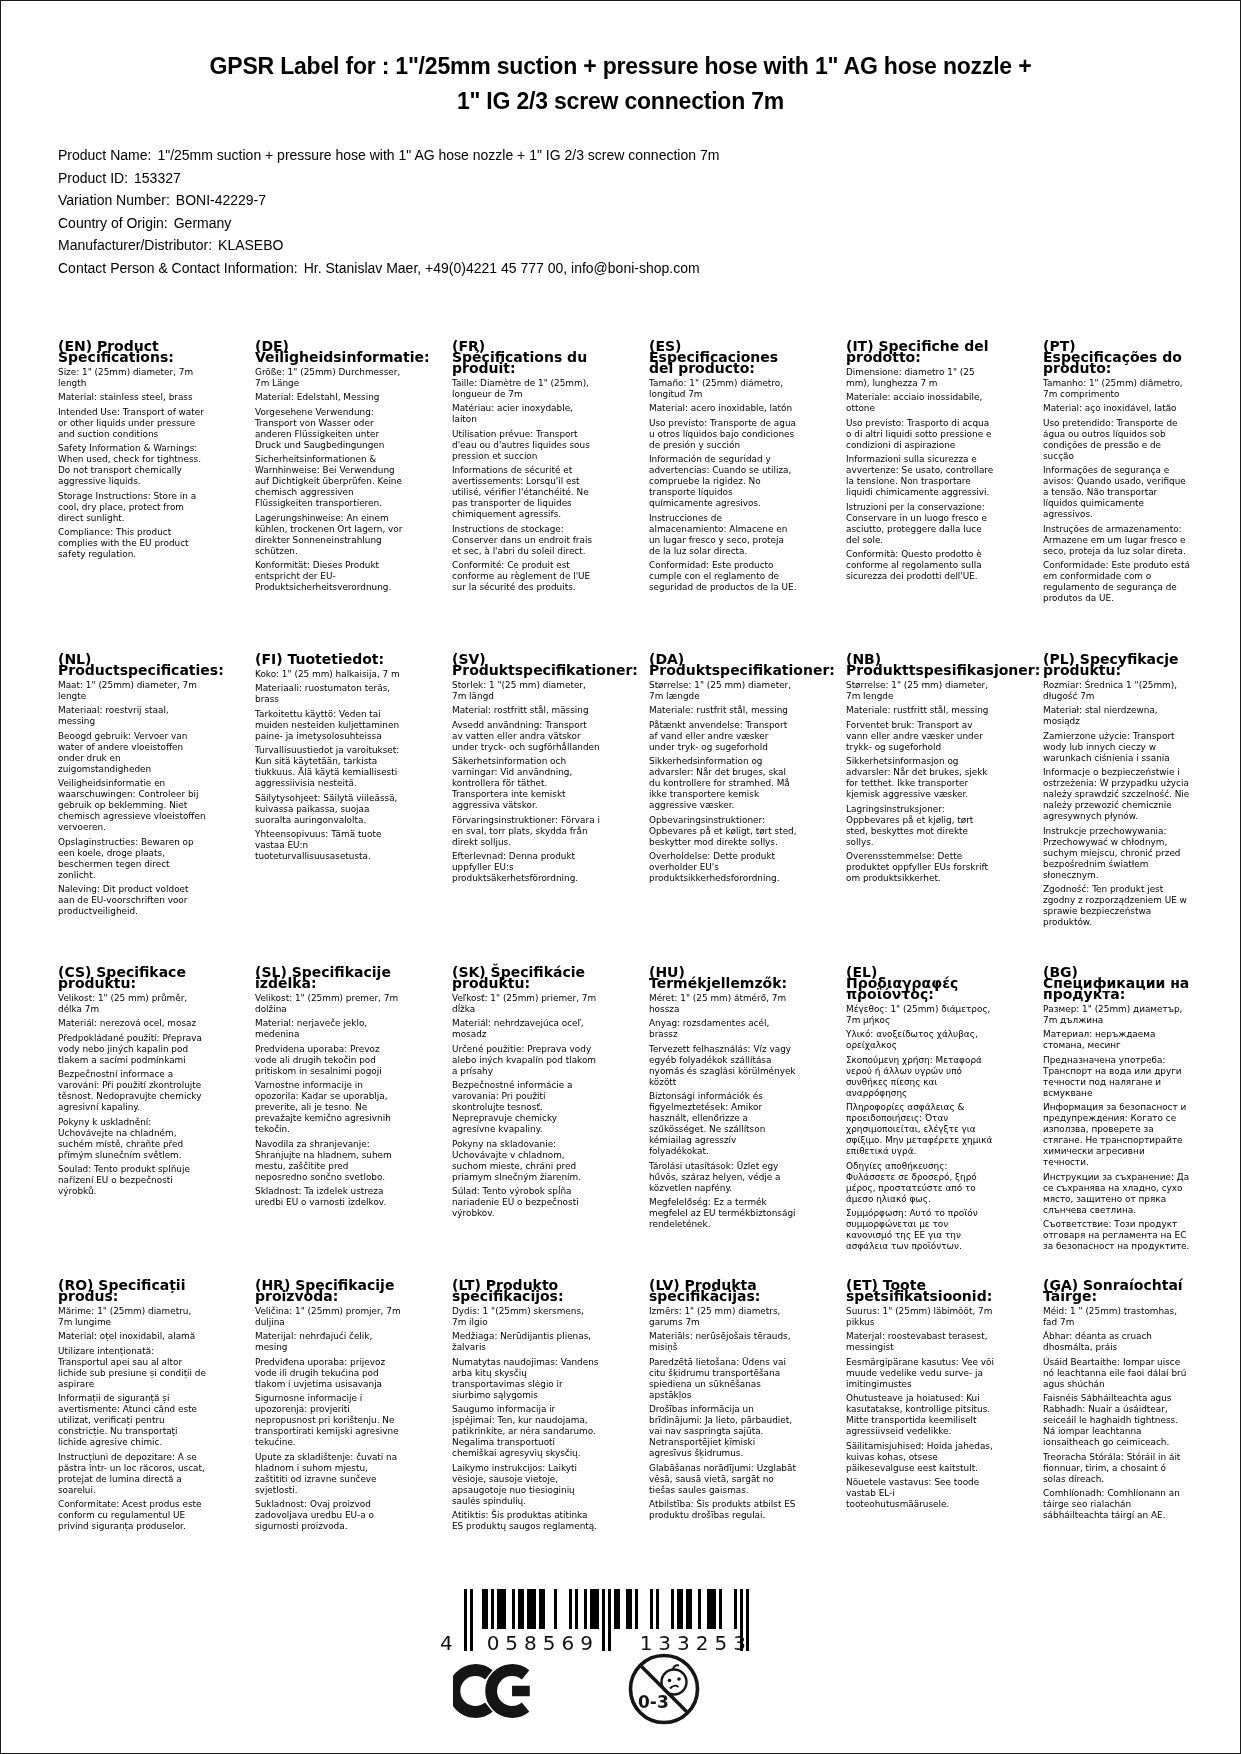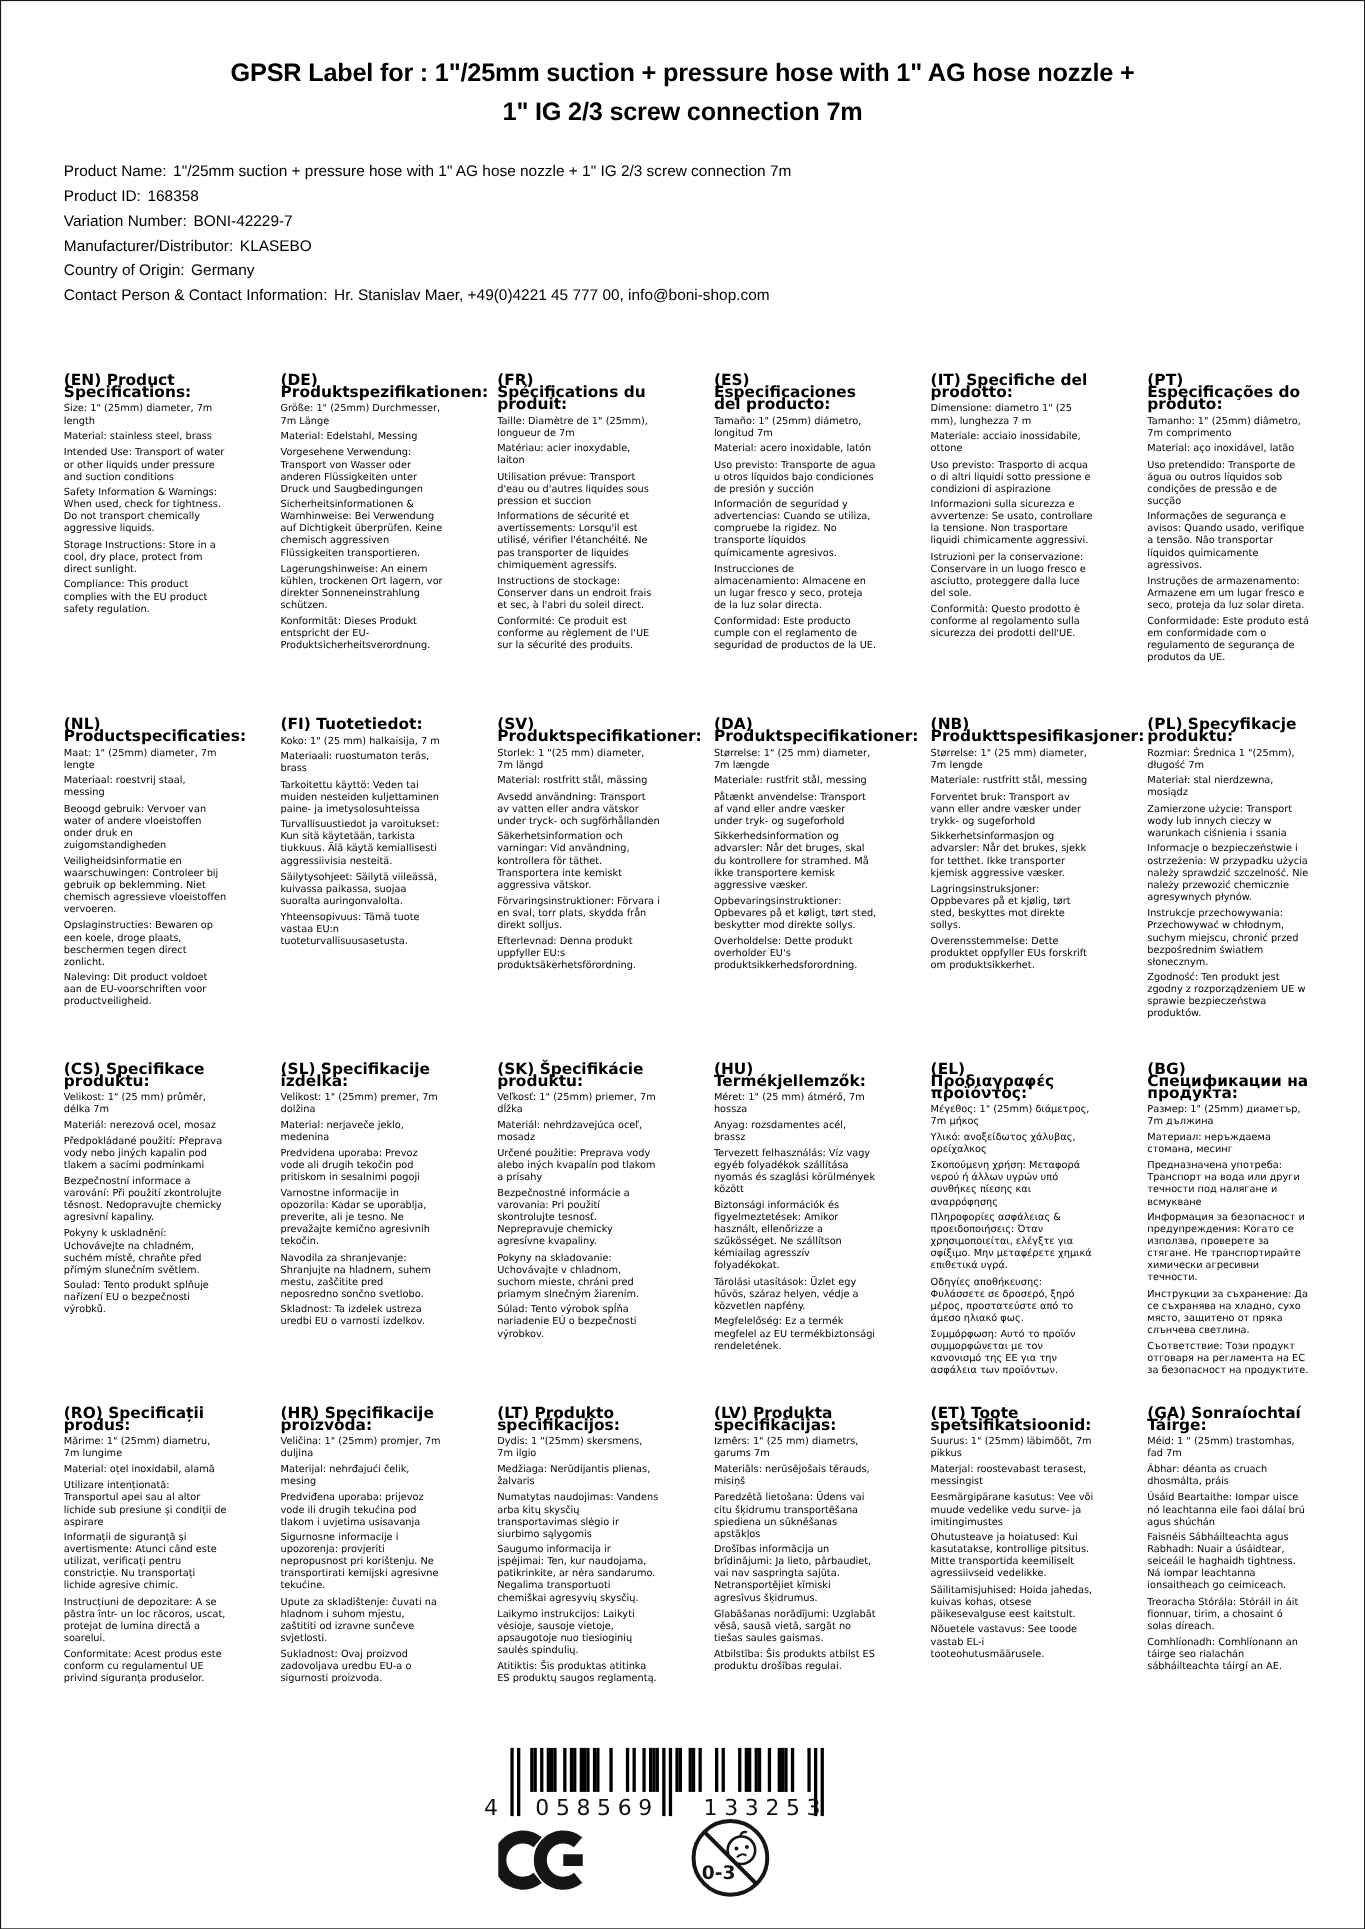--- a/index.html
+++ b/index.html
@@ -36,53 +36,53 @@
 
 <div class="page">
   <h1 class="title">GPSR Label for : 1"/25mm suction + pressure hose with 1" AG hose nozzle + 1" IG 2/3 screw connection 7m</h1>
 
   <section class="product-info" id="product-info">
   <div class="pi-row">
     <span class="pi-label">Product Name:</span><span class="pi-value">1"/25mm suction + pressure hose with 1" AG hose nozzle + 1" IG 2/3 screw connection 7m</span>
   </div>
 
   <div class="pi-row">
-    <span class="pi-label">Product ID:</span><span class="pi-value">168358</span>
+    <span class="pi-label">Product ID:</span><span class="pi-value">153327</span>
   </div>
 
   <div class="pi-row">
     <span class="pi-label">Variation Number:</span><span class="pi-value">BONI-42229-7</span>
   </div>
 
   <div class="pi-row">
+    <span class="pi-label">Country of Origin:</span><span class="pi-value">Germany</span>
+  </div>
+
+  <div class="pi-row">
     <span class="pi-label">Manufacturer/Distributor:</span><span class="pi-value">KLASEBO</span>
-  </div>
-
-  <div class="pi-row">
-    <span class="pi-label">Country of Origin:</span><span class="pi-value">Germany</span>
   </div>
 
   <div class="pi-row">
     <span class="pi-label">Contact Person &amp; Contact Information:</span><span class="pi-value">Hr. Stanislav Maer, +49(0)4221 45 777 00, info@boni-shop.com</span>
   </div>
 </section>
 
   <section class="lang-grid" id="lang-grid">
   <div class="lang-block">
     <div class="lb-heading">(EN) Product Specifications:</div>
   <p class="lb-para">Size: 1" (25mm) diameter, 7m length</p>
         <p class="lb-para">Material: stainless steel, brass</p>
         <p class="lb-para">Intended Use: Transport of water or other liquids under pressure and suction conditions</p>
         <p class="lb-para">Safety Information &amp; Warnings: When used, check for tightness. Do not transport chemically aggressive liquids.</p>
         <p class="lb-para">Storage Instructions: Store in a cool, dry place, protect from direct sunlight.</p>
         <p class="lb-para">Compliance: This product complies with the EU product safety regulation.</p>
       </div>
 
   <div class="lang-block">
-    <div class="lb-heading">(DE) Produktspezifikationen:</div>
+    <div class="lb-heading">(DE) Veiligheidsinformatie:</div>
   <p class="lb-para">Größe: 1" (25mm) Durchmesser, 7m Länge</p>
         <p class="lb-para">Material: Edelstahl, Messing</p>
         <p class="lb-para">Vorgesehene Verwendung: Transport von Wasser oder anderen Flüssigkeiten unter Druck und Saugbedingungen</p>
         <p class="lb-para">Sicherheitsinformationen &amp; Warnhinweise: Bei Verwendung auf Dichtigkeit überprüfen. Keine chemisch aggressiven Flüssigkeiten transportieren.</p>
         <p class="lb-para">Lagerungshinweise: An einem kühlen, trockenen Ort lagern, vor direkter Sonneneinstrahlung schützen.</p>
         <p class="lb-para">Konformität: Dieses Produkt entspricht der EU-Produktsicherheitsverordnung.</p>
       </div>
 
   <div class="lang-block">
     <div class="lb-heading">(FR) Spécifications du produit:</div>

